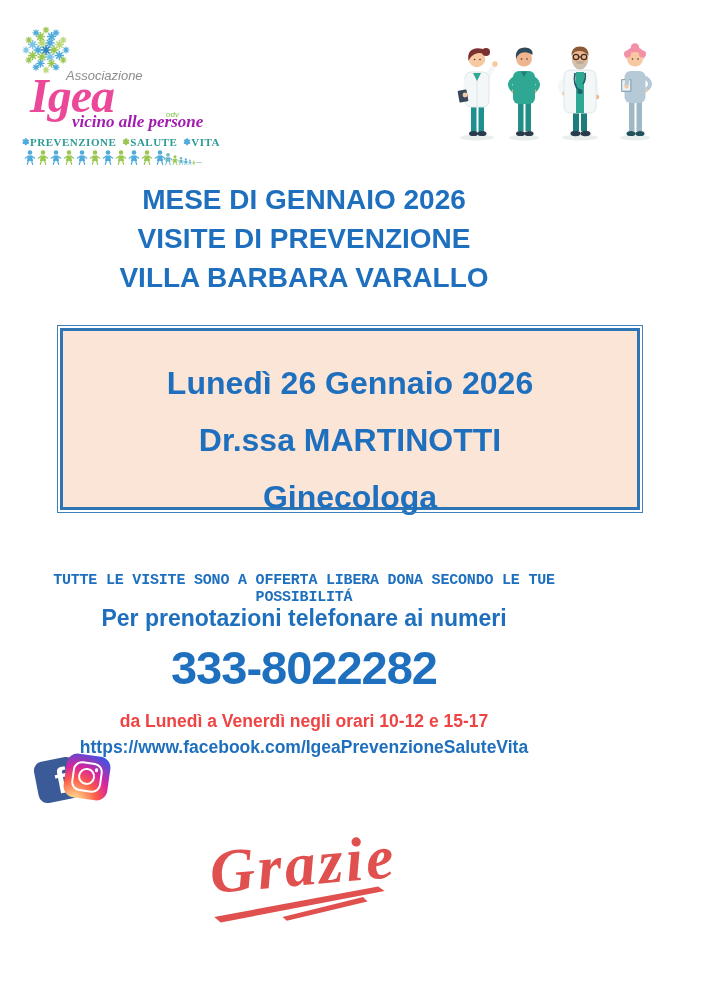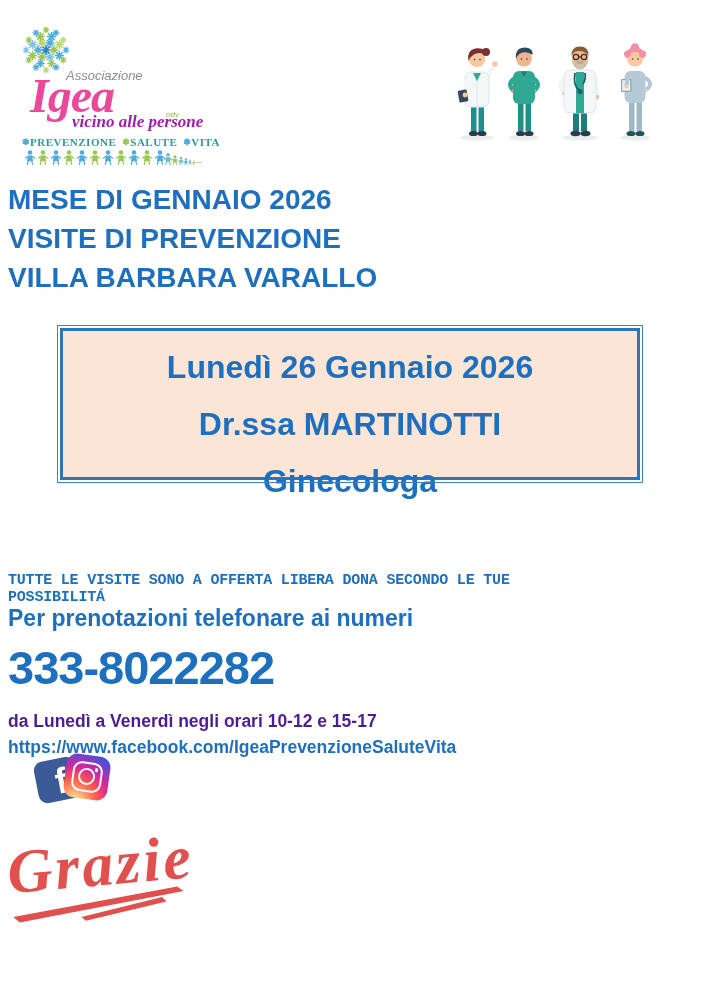--- a/index.html
+++ b/index.html
@@ -1,19 +1,19 @@
 <!DOCTYPE html>
 <html><head>
 <meta charset="utf-8">
 <style>
   html,body{margin:0;padding:0;background:#fff;}
   .page{position:relative;width:702px;height:992px;background:#ffffff;overflow:hidden;
         font-family:"Liberation Sans",sans-serif;margin-top:10px;}
   .abs{position:absolute;}
-  .center-col{position:absolute;left:8px;width:576px;}
+  .center-col{position:absolute;left:16px;width:576px;text-align:center;}
 
   
   .logo{position:absolute;left:16px;top:12px;width:210px;height:150px;}
   .logo-flower{position:absolute;left:4px;top:2px;}
   .assoc{position:absolute;left:50px;top:46px;font-size:13px;font-style:italic;color:#8c8c8c;}
   .igea{position:absolute;left:14px;top:46px;font-family:"Liberation Serif",serif;
         font-style:italic;font-weight:700;font-size:48px;color:#ec4899;letter-spacing:-1px;}
   .igea-suffix{position:absolute;left:150px;top:88px;font-size:8px;font-style:italic;color:#7dbe3c;}
   .tagline{position:absolute;left:56px;top:90px;font-family:"Liberation Serif",serif;
            font-style:italic;font-weight:700;font-size:17px;color:#a21caf;}
@@ -22,30 +22,30 @@
          letter-spacing:0.5px;color:#2c9b96;}
   .motto .bullet{font-size:9px;position:relative;top:-1px;}
   .motto .b1{color:#4fabdb;} .motto .b2{color:#9bc652;} .motto .b3{color:#4fabdb;}
   .motto .word{margin-right:6px;}
   .dolls{position:absolute;left:8px;top:127px;}
 
   
   .title-block{top:170px;color:#1e6fbd;font-weight:700;font-size:28px;line-height:39px;}
 
   
-  .event-box{position:absolute;left:60px;top:318px;width:580px;height:152px;box-sizing:border-box;
+  .event-box{position:absolute;left:60px;top:318px;width:580px;height:182px;box-sizing:border-box;
              background:#fbe5d6;border:3px solid #2e75b6;outline:1.5px solid #3c80be;
              outline-offset:2px;text-align:center;color:#1e6fbd;font-weight:700;
-             font-size:32px;line-height:57px;padding-top:8px;}
+             font-size:32px;line-height:57px;padding-top:24px;}
 
   
   .donation{top:562px;font-weight:700;font-size:15px;color:#1e6fbd;letter-spacing:-0.2px;font-family:Liberation Mono, monospace;}
   .booking{top:595px;font-weight:700;font-size:23px;color:#1e6fbd;}
   .phone{top:630px;font-weight:700;font-size:47px;color:#1e6fbd;letter-spacing:-1px;}
-  .hours{top:701px;font-weight:700;font-size:17.5px;color:#4c1d95;}
+  .hours{top:701px;font-weight:700;font-size:17.5px;color:#ef4444;}
   .fb-link{top:727px;font-weight:700;font-size:17.5px;color:#1e6fbd;cursor:pointer;}
   .ig-link{top:753px;font-weight:700;font-size:17.5px;color:#1b1b1b;cursor:pointer;}
 
   
   .social{position:absolute;left:36px;top:742px;width:86px;height:64px;}
   .fb-icon{position:absolute;left:0;top:7px;width:42px;height:42px;background:#3a5a98;
            border-radius:9px;transform:rotate(-11deg);z-index:1;color:#fff;
            font-weight:700;font-size:36px;line-height:46px;text-align:center;
            text-indent:8px;overflow:hidden;cursor:pointer;}
   .ig-icon{position:absolute;left:29px;top:3px;width:44px;height:44px;border-radius:11px;

